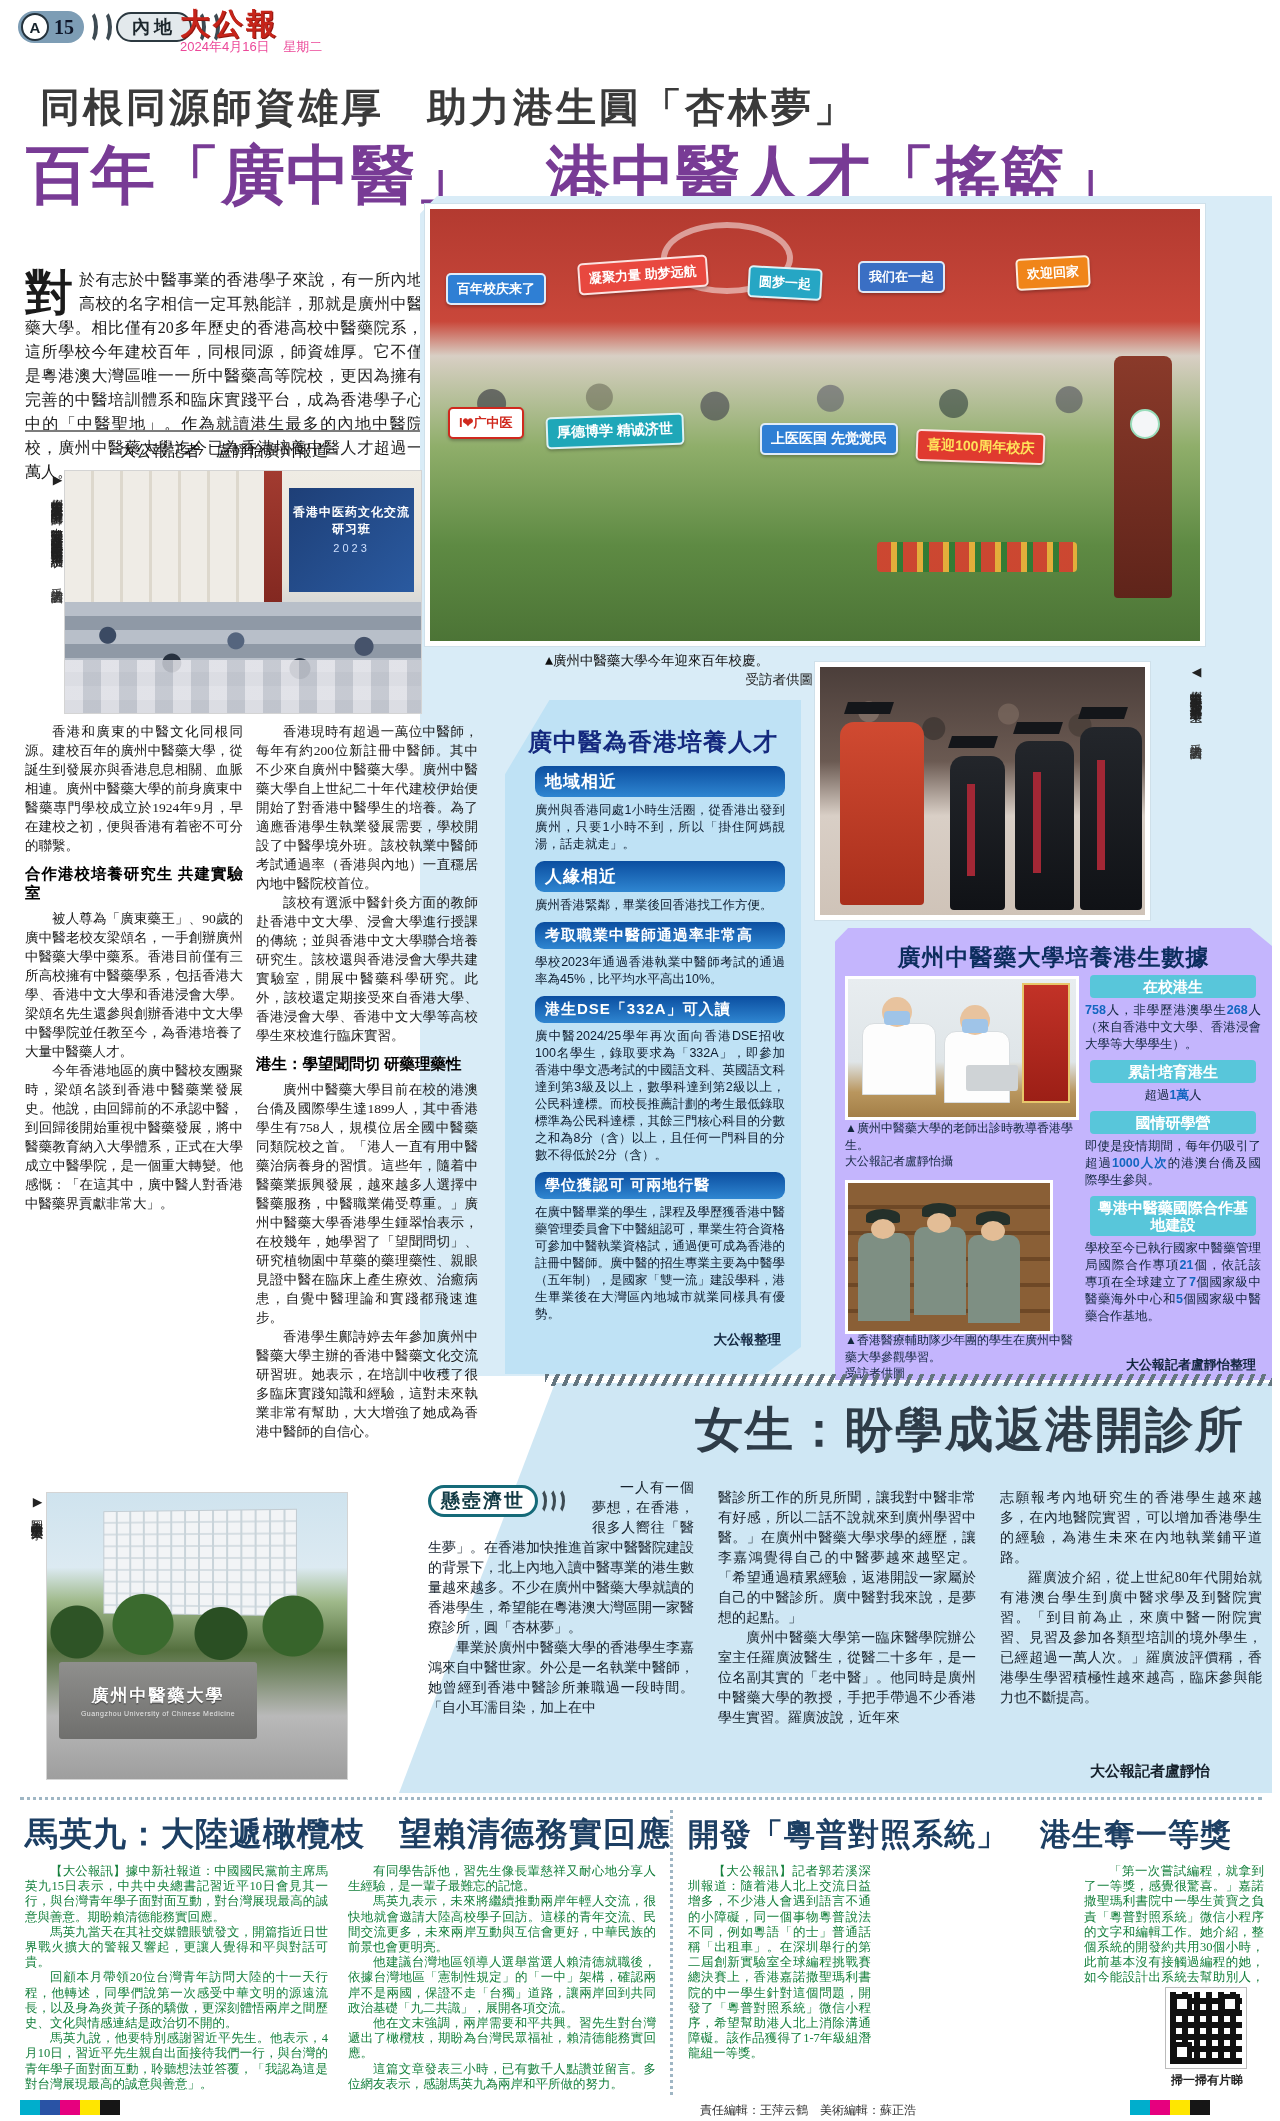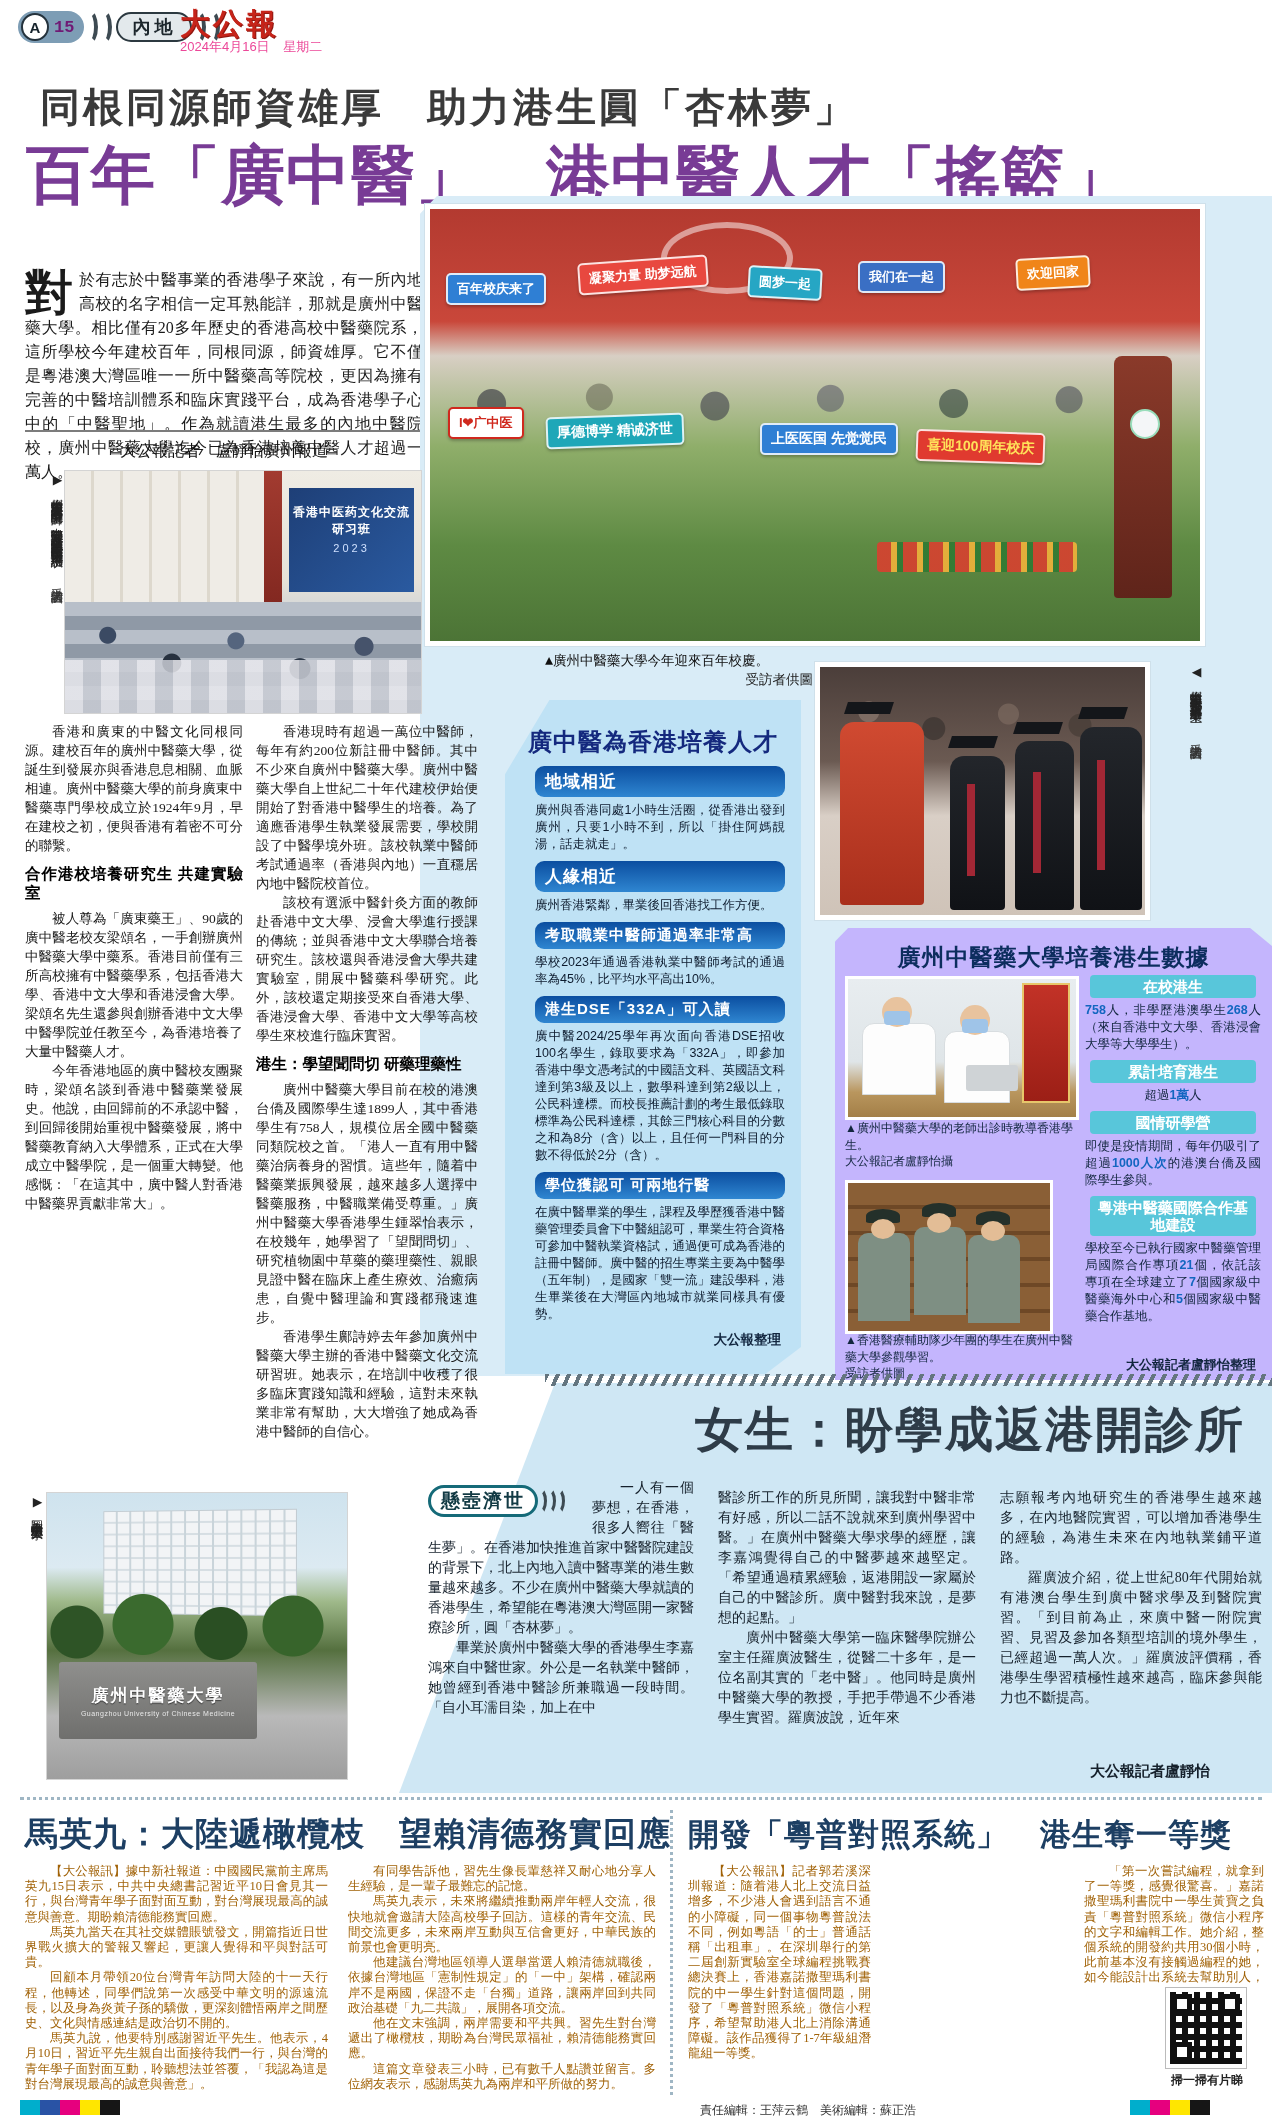--- a/index.html
+++ b/index.html
@@ -5,21 +5,21 @@
   html,body{margin:0;padding:0;background:#f2f2f2;}
   .page{position:relative;width:1280px;height:2121px;background:#fff;overflow:hidden;
         font-family:"Liberation Serif","DejaVu Serif",serif;color:#1a1a1a;}
   .abs{position:absolute;}
   
   .badge-group{display:flex;align-items:center;gap:4px;}
   .cap1{display:flex;align-items:center;background:#7d9db5;border-radius:16px;padding:2px 10px 2px 3px;gap:5px;}
   .a-circ{width:24px;height:24px;border-radius:50%;background:#fff;border:2px solid #24323c;
           display:flex;align-items:center;justify-content:center;font-weight:900;font-size:15px;color:#15222b;
           font-family:"Liberation Sans",sans-serif;}
-  .pgnum{color:#701a75;font-weight:900;font-size:17px;font-family:Liberation Mono, monospace;}
+  .pgnum{color:#0f172a;font-weight:900;font-size:20px;font-family:Liberation Serif, serif;}
   .arc{display:inline-block;width:9px;height:26px;border:4px solid transparent;border-right-color:#3d4a52;border-radius:50%;margin-left:-7px;}
   .arc.small{height:20px;border-right-width:3px;}
   .cap2{background:#e3e9ec;border:2px solid #2c3940;border-radius:16px;padding:1px 14px;
         font-weight:900;font-size:18px;color:#1c262c;letter-spacing:4px;}
   .masthead{color:#c6241a;font-weight:900;font-size:30px;letter-spacing:3px;font-family:"Liberation Serif",serif;
             text-shadow:1px 1px 0 #8e1710;}
   .hdate{font-size:13px;color:#ec4899;font-family:"Liberation Sans",sans-serif;}
   
   .kicker{font-size:40px;font-weight:700;color:#3a3a3a;letter-spacing:3px;white-space:nowrap;}
   .mtitle{font-size:64px;font-weight:900;color:#783b95;letter-spacing:1px;white-space:nowrap;}
@@ -143,21 +143,21 @@
   .feat-title{font-size:48px;font-weight:600;color:#2e3c48;letter-spacing:2px;white-space:nowrap;}
   .fcol{font-size:14px;line-height:20px;text-align:justify;color:#15202b;overflow:hidden;}
   .fcol p{margin:0;text-indent:2em;}
   .fcol p.cont{text-indent:0;}
   .badge-wrap{float:left;width:158px;height:42px;display:flex;align-items:center;margin:2px 6px 2px 0;}
   .pill{border:3px solid #156a78;border-radius:22px;background:#fff;color:#123a44;font-weight:900;
         font-size:19px;padding:3px 10px;letter-spacing:2px;white-space:nowrap;}
   .fbyline{font-weight:900;font-size:15px;color:#15202b;}
   
   .btitle{font-weight:900;color:#1d3f63;letter-spacing:1px;white-space:nowrap;}
-  .bcol{font-size:12.5px;line-height:15.2px;text-align:justify;color:#a16207;overflow:hidden;}
+  .bcol{font-size:12.5px;line-height:15.2px;text-align:justify;color:#15803d;overflow:hidden;}
   .bcol p{margin:0;text-indent:2em;}
   .dot-h{border-top:3px dotted #9fb6c4;}
   .dot-v{border-left:3px dotted #9fb6c4;}
   
   .qr{background:
       repeating-linear-gradient(90deg,#111 0 6px,transparent 6px 12px),
       repeating-linear-gradient(0deg,#111 0 6px,#fff 6px 12px);
       border:4px solid #fff;outline:1px solid #bbb;}
   .finder{position:absolute;width:20px;height:20px;background:#fff;border:5px solid #111;box-sizing:border-box;}
   .qrcap{font-size:12px;font-weight:700;color:#222;text-align:center;font-family:"Liberation Sans",sans-serif;}

